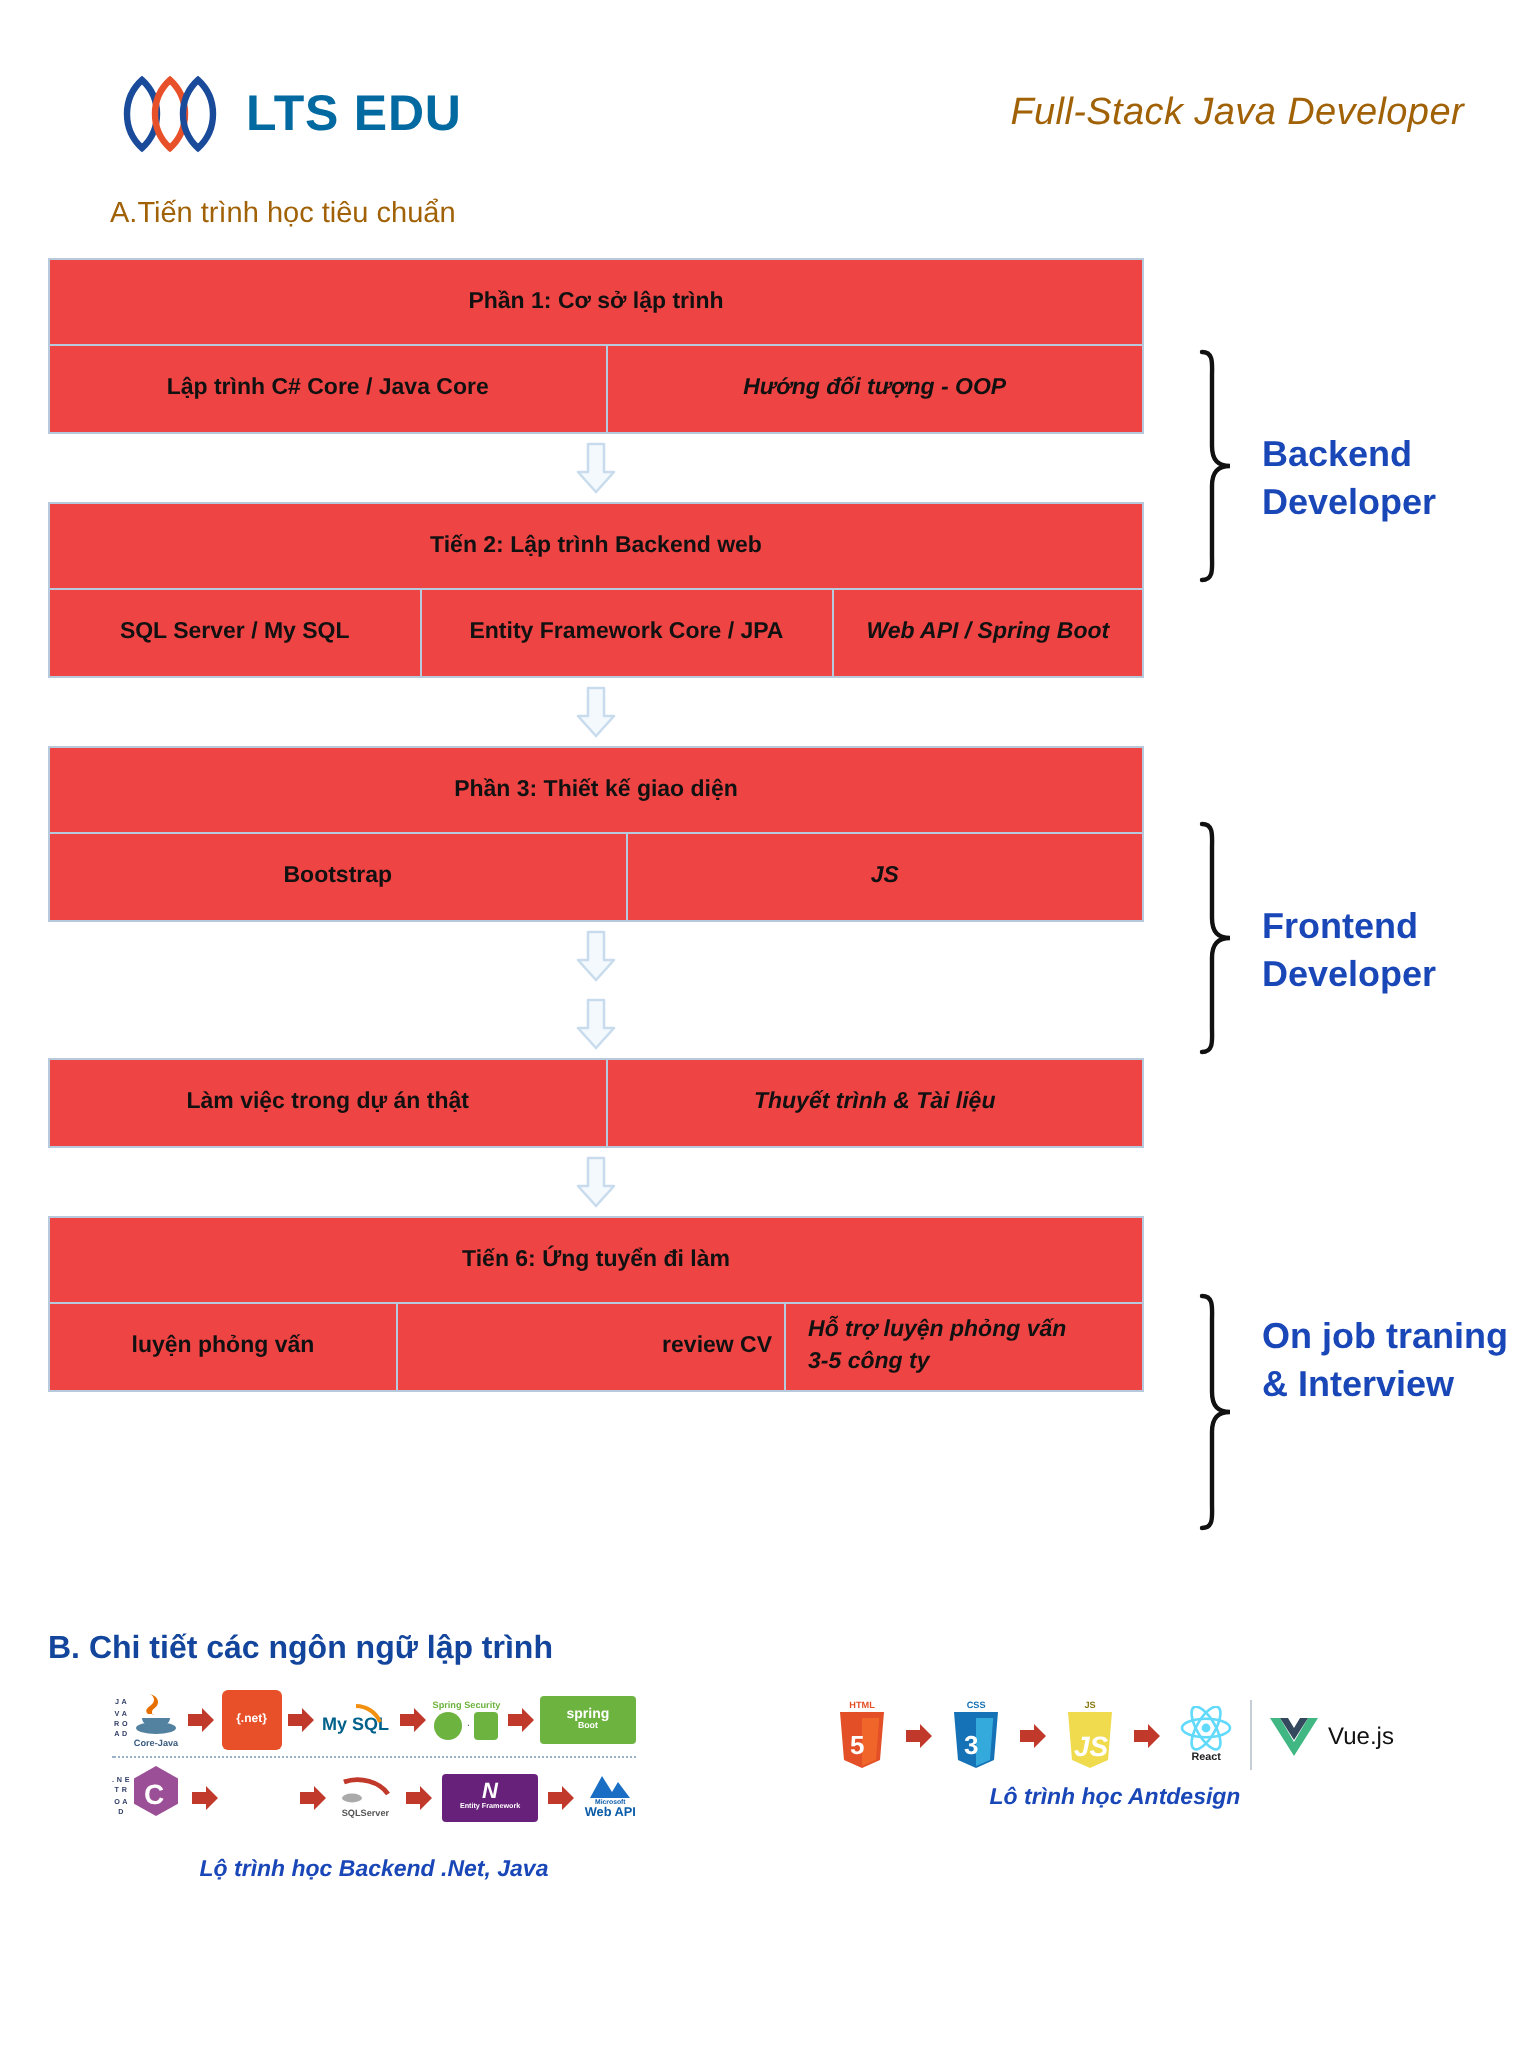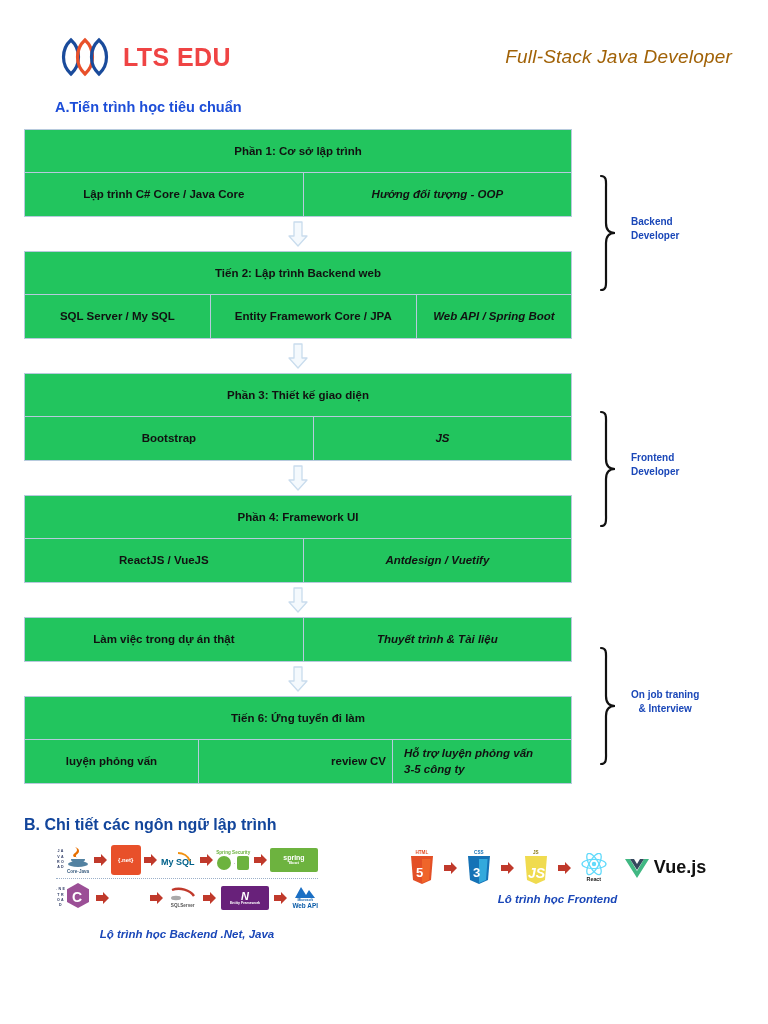--- a/index.html
+++ b/index.html
@@ -11,41 +11,41 @@
     overflow: hidden;
   }
   .page { position: relative; width: 768px; height: 1024px; }
 
   
   .header { position: absolute; left: 0; top: 34px; width: 768px; height: 58px; }
   .logo-wrap { position: absolute; left: 57px; top: 2px; display: flex; align-items: center; gap: 10px; }
   .logo-mark { width: 56px; height: 42px; display: block; }
   .logo-text {
     font-size: 25px; font-weight: bold; letter-spacing: .4px;
-    color: #ef4444;
+    color: #0369a1;
   }
   .doc-title {
     position: absolute; right: 36px; top: 12px;
     font-size: 19px; font-weight: normal; font-style: italic;
     color: #a16207; letter-spacing: .2px; white-space: nowrap;
   }
 
   
   .sec-a-title {
     position: absolute; left: 55px; top: 99px;
-    font-size: 14.5px; font-weight: bold; color: #1d4ed8;
+    font-size: 14.5px; font-weight: normal; color: #a16207;
   }
   .sec-b-title {
     position: absolute; left: 24px; top: 816px;
     font-size: 16px; font-weight: bold; color: #12459b;
   }
 
   
   .flow { position: absolute; left: 24px; top: 129px; width: 548px; }
-  .group { border: 1px solid #b7cadd; background: #22c55e; }
+  .group { border: 1px solid #b7cadd; background: #ef4444; }
   .group .title-row {
     height: 43px; display: flex; align-items: center; justify-content: center;
     border-bottom: 1px solid #b7cadd;
     font-size: 11.5px; font-weight: bold; color: #111;
   }
   .group .cells { display: flex; height: 43px; }
   .cell {
     display: flex; align-items: center; justify-content: center;
     font-size: 11.5px; font-weight: bold; color: #111;
     border-right: 1px solid #b7cadd; padding: 0 6px; text-align: center;
@@ -56,21 +56,21 @@
   .cell .two-line { white-space: pre-line; }
 
   .connector {
     height: 34px; display: flex; align-items: center; justify-content: center;
   }
   .arrow-down { display: block; }
 
   
   .brace { position: absolute; }
   .brace-label {
-    position: absolute; font-size: 10px; font-weight: bold;
+    position: absolute; font-size: 18px; font-weight: bold;
     color: #1a47b8; line-height: 1.35; white-space: pre-line;
   }
 
   
   .roadmap-backend { position: absolute; left: 56px; top: 845px; width: 262px; }
   .roadmap-frontend { position: absolute; left: 415px; top: 850px; width: 285px; }
   .rm-caption {
     font-size: 11.5px; font-weight: bold; font-style: italic;
     color: #1a47b8; text-align: center; margin-top: 8px; white-space: nowrap;
   }
@@ -160,31 +160,20 @@
           </div>
           <div class="cell" style="flex: 32 0 0px;">
             <span class="two-line">JS</span>
           </div>
         </div>
       </div>
       <div class="connector">
         <svg class="arrow-down" width="22" height="26" viewBox="0 0 22 26">
           <path d="M7 1h8v14h5l-9 10-9-10h5z" fill="#f4f9fd" stroke="#c9dced" stroke-width="1.3" stroke-linejoin="round"></path>
         </svg>
-      </div>
-      <div class="group">
-        <div class="title-row">Phần 4: Framework UI</div>
-        <div class="cells">
-          <div class="cell" style="flex: 51 0 0px;">
-            <span class="two-line">ReactJS / VueJS</span>
-          </div>
-          <div class="cell" style="flex: 49 0 0px;">
-            <span class="two-line">Antdesign  / Vuetify</span>
-          </div>
-        </div>
       </div>
       <div class="connector">
         <svg class="arrow-down" width="22" height="26" viewBox="0 0 22 26">
           <path d="M7 1h8v14h5l-9 10-9-10h5z" fill="#f4f9fd" stroke="#c9dced" stroke-width="1.3" stroke-linejoin="round"></path>
         </svg>
       </div>
       <div class="group">
         <div class="cells">
           <div class="cell" style="flex: 51 0 0px;">
             <span class="two-line">Làm việc trong dự án thật</span>
@@ -223,21 +212,21 @@
       <div class="brace-label" style="left: 631px; top: 215px;">Backend
 Developer</div>
       <div class="brace" style="left: 597px; top: 410px;"><svg width="22" height="118" viewBox="0 0 22 118">
           <path d="M4 2 C10 2 9 8 9 14 L9 49 C9 56 12 59 18 59 C12 59 9 62 9 69 L9 104 C9 110 10 116 4 116" fill="none" stroke="#111" stroke-width="2.2" stroke-linecap="round"></path>
         </svg></div>
       <div class="brace-label" style="left: 631px; top: 451px;">Frontend
 Developer</div>
       <div class="brace" style="left: 597px; top: 646px;"><svg width="22" height="120" viewBox="0 0 22 120">
           <path d="M4 2 C10 2 9 8 9 14 L9 50 C9 57 12 60 18 60 C12 60 9 63 9 70 L9 106 C9 112 10 118 4 118" fill="none" stroke="#111" stroke-width="2.2" stroke-linecap="round"></path>
         </svg></div>
-      <div class="brace-label" style="left: 631px; top: 688px; text-align: center;">On job traning
+      <div class="brace-label" style="left: 631px; top: 656px;">On job traning
 &amp; Interview</div>
     </div>
 
   <div class="sec-b-title">B. Chi tiết các ngôn ngữ lập trình</div>
 
   <div class="roadmap-backend">
     <div style="display:flex;align-items:center;">
       <div class="rail-label">J A V A   R O A D</div>
       <div class="rm-row" style="flex:1;justify-content:space-between;">
         <div style="display:flex;flex-direction:column;align-items:center;">
@@ -374,19 +363,19 @@
           <circle cx="14" cy="11" r="2.2" fill="#61dafb"></circle>
         </svg>
         <span class="tiny-cap" style="font-size:5.4px;color:#222;">React</span>
       </div>
       <div class="vline"></div>
       <div style="display:flex;align-items:center;gap:4px;">
         <svg width="26" height="22" viewBox="0 0 26 22">
             <path d="M1 2h5l7 12 7-12h5L13 21z" fill="#41b883"></path>
             <path d="M6 2h4l3 5 3-5h4L13 13z" fill="#35495e"></path>
           </svg>
-        <span style="font-size:18px;color:#111;font-weight:bold;">Vue.js</span>
-      </div>
-    </div>
-    <div class="rm-caption">Lô trình học Frontend</div>
+        <span style="font-size:12px;color:#111;">Vue.js</span>
+      </div>
+    </div>
+    <div class="rm-caption">Lô trình học Antdesign</div>
   </div>
 
 </div>
 
 </body></html>

